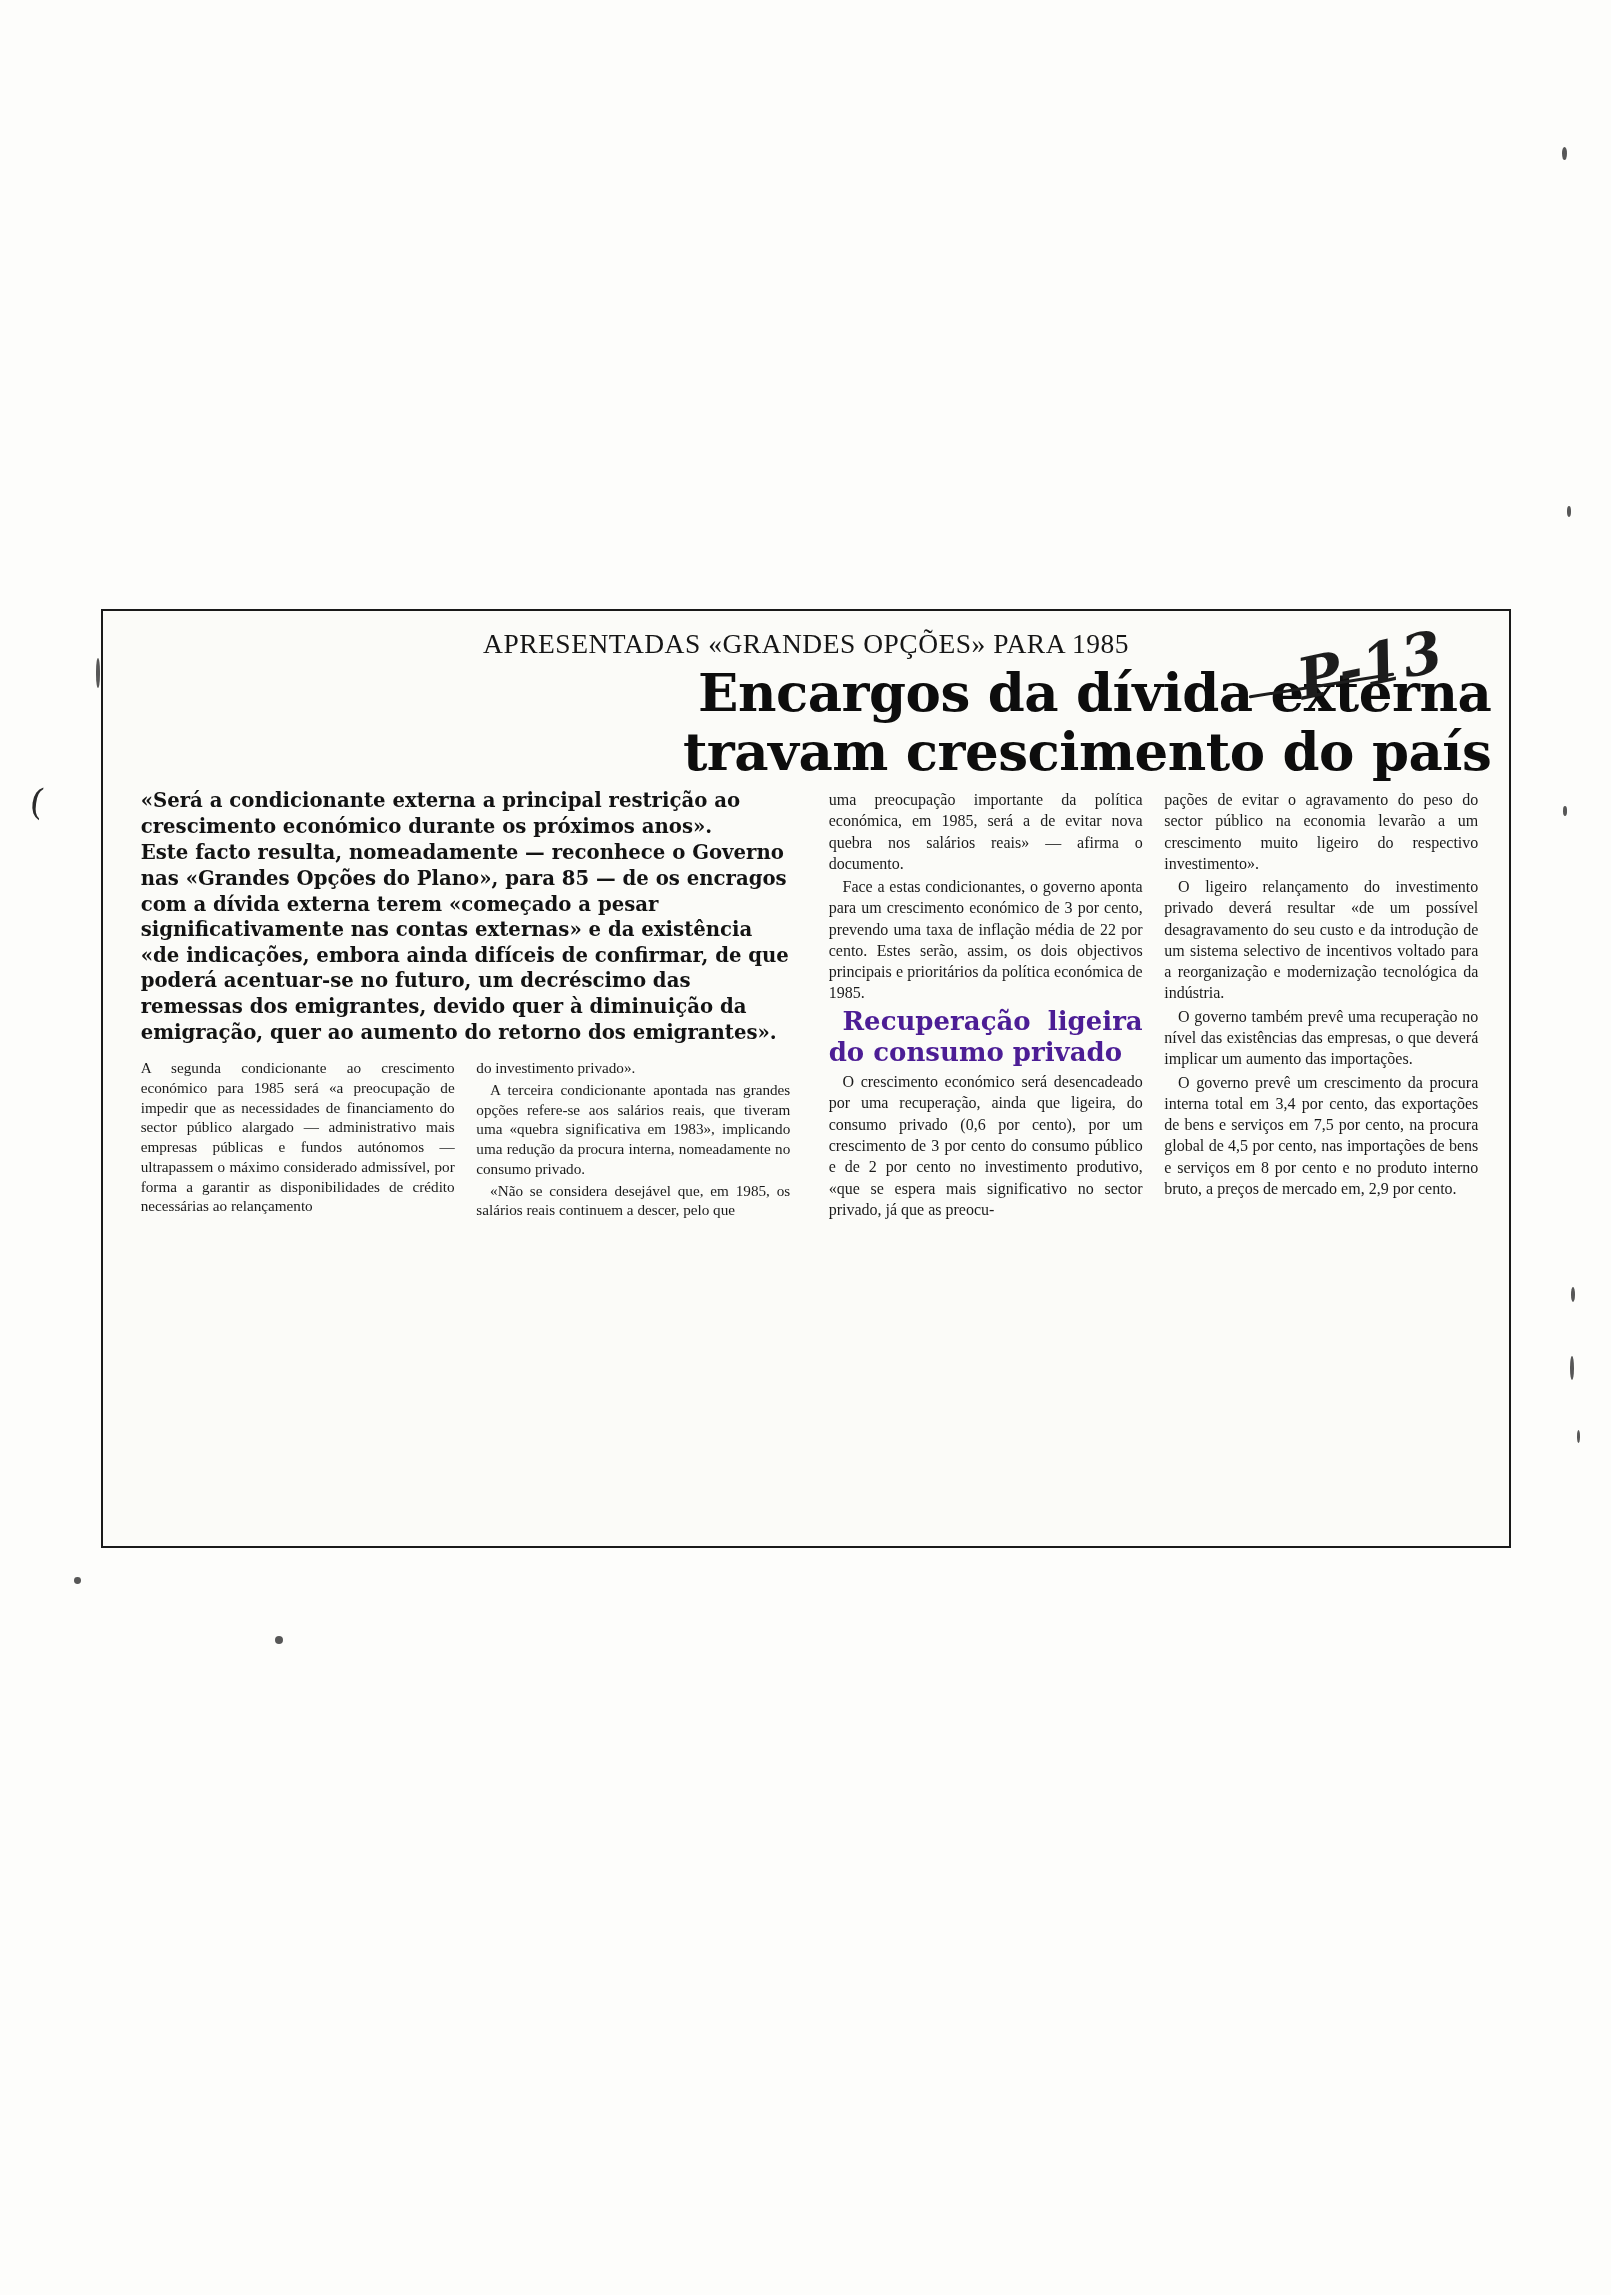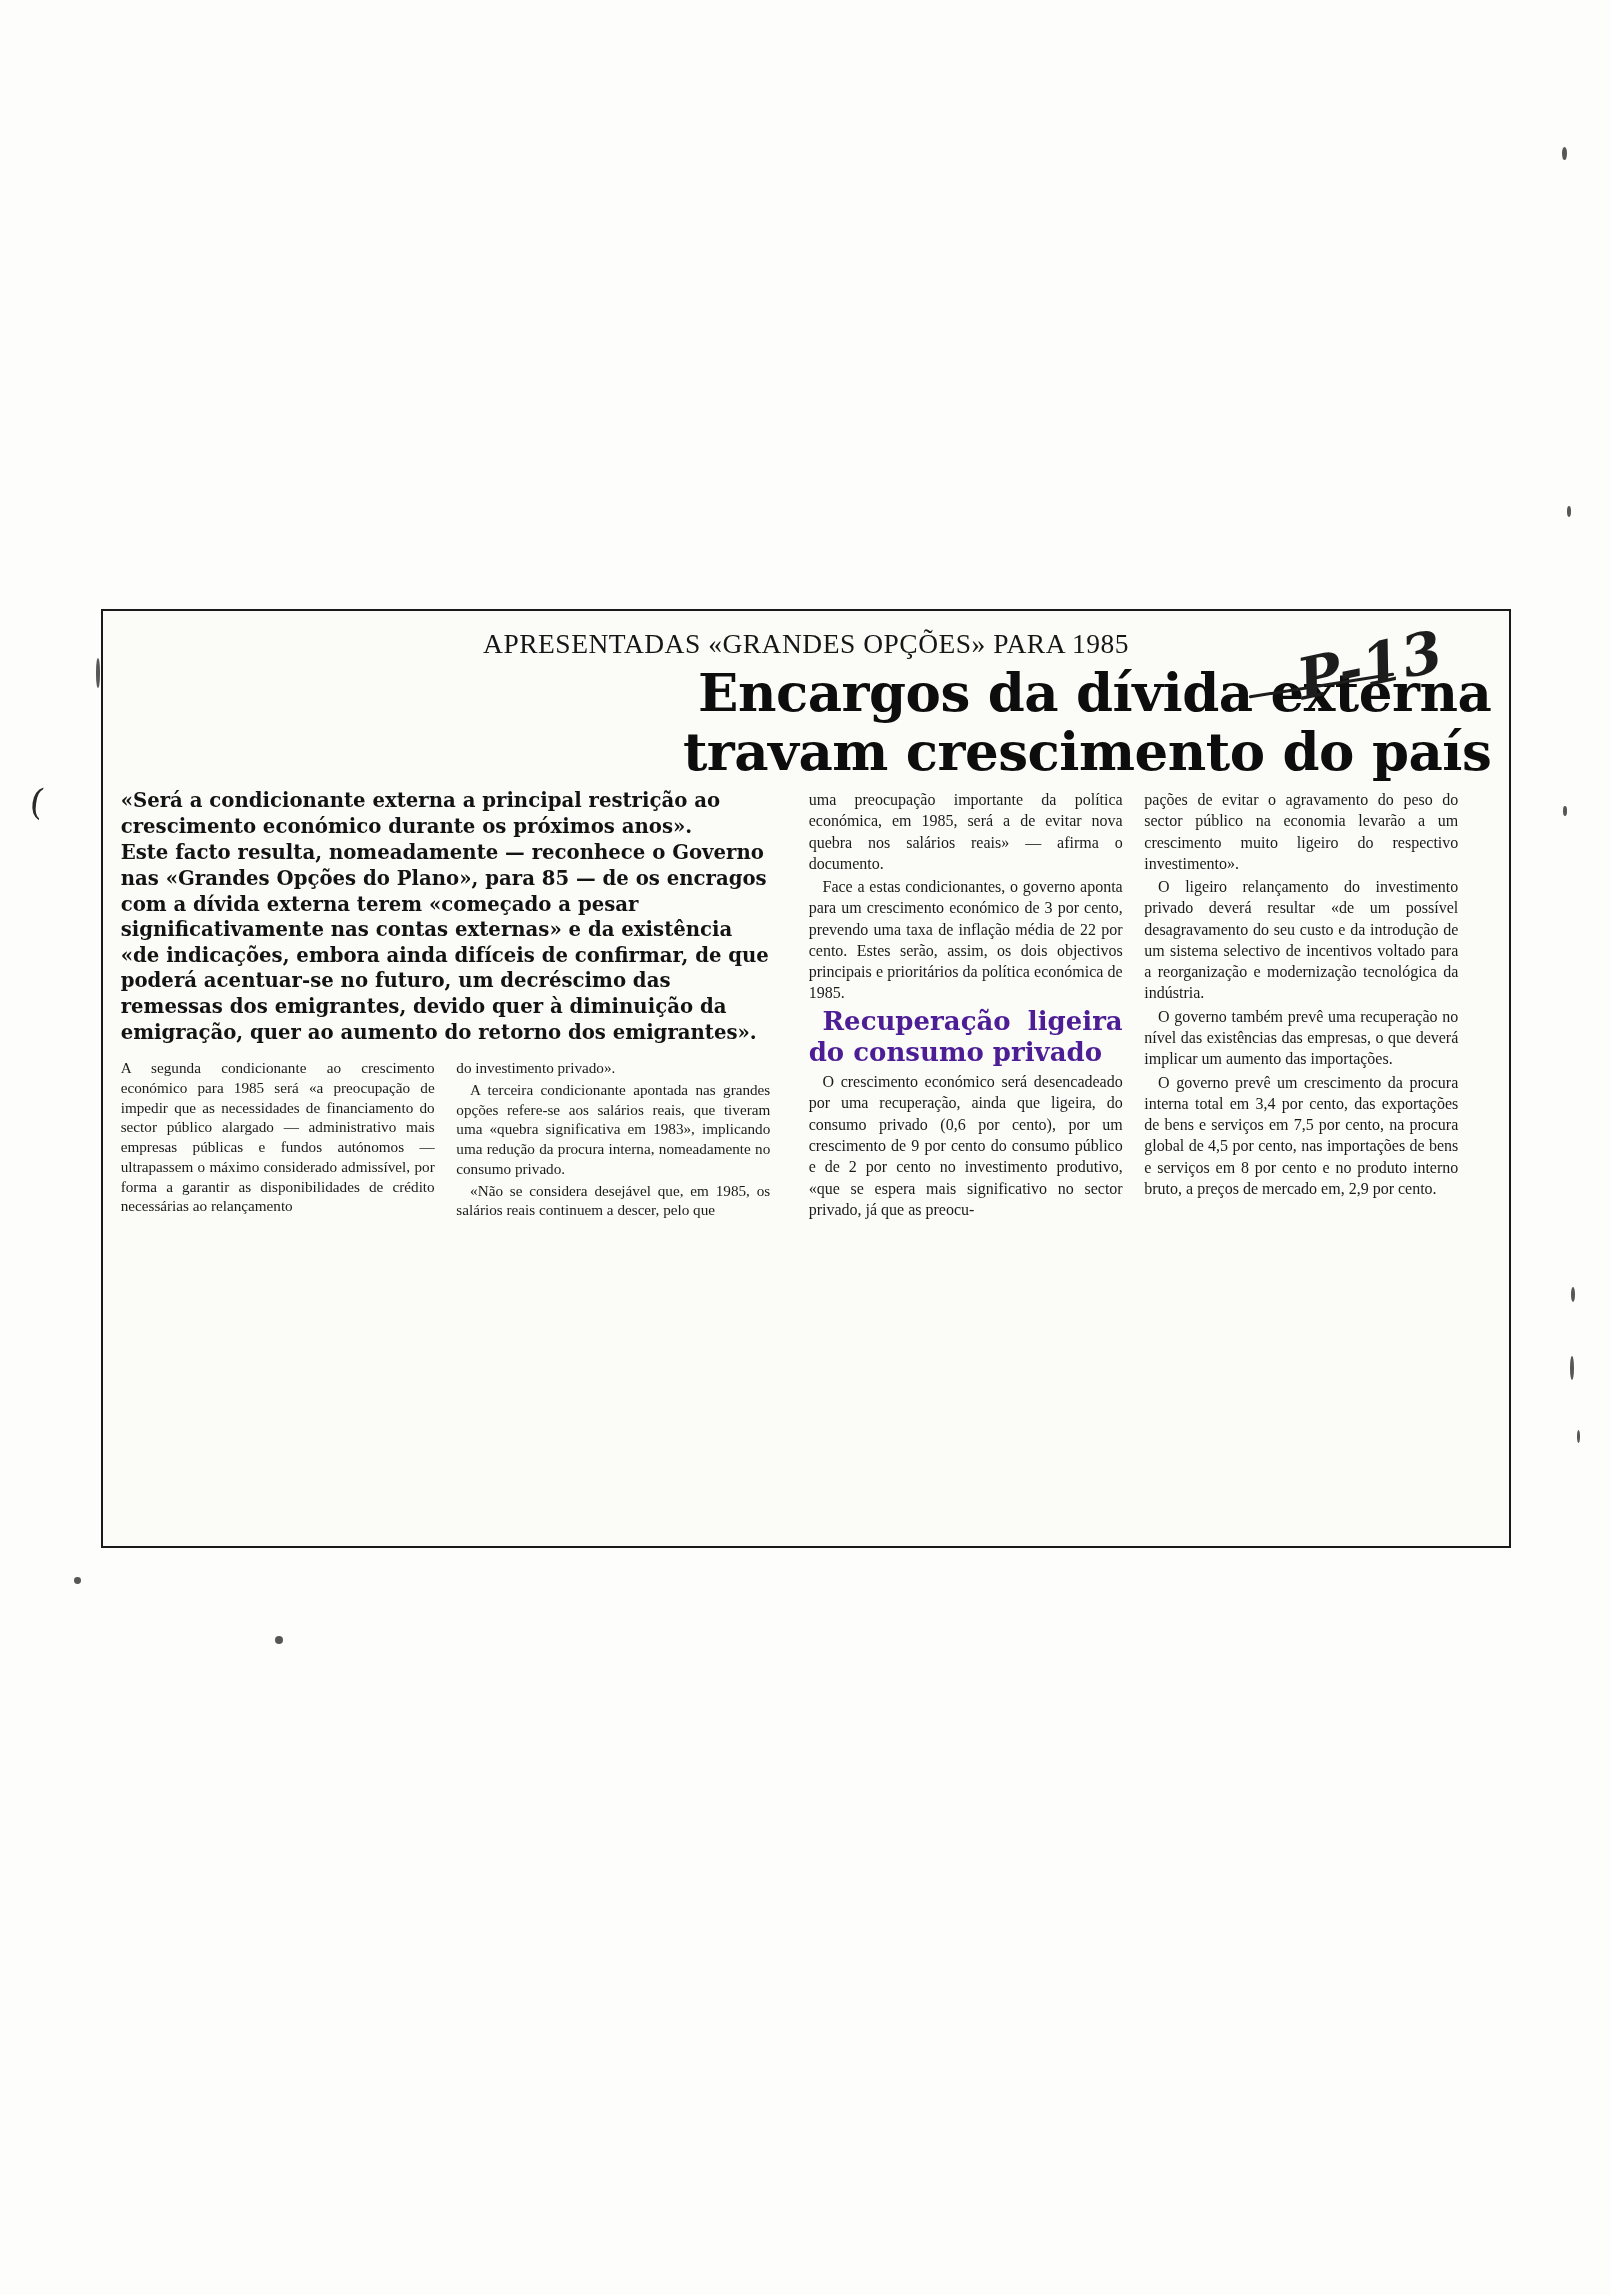--- a/index.html
+++ b/index.html
@@ -109,21 +109,21 @@
     margin: 2px 0 0 0;
   }
   .lead p { margin: 0 0 1px 0; }
 
   
   .upper {
     display: flex;
     gap: 0;
     align-items: flex-start;
   }
-  .upper-left { width: 688px; }
+  .upper-left { width: 688px; margin-left: 20px; }
   .upper-right {
     display: flex;
     gap: 21.6px;
     padding-top: 2.9px;
   }
   .col-narrow {
     width: 314px;
     font-size: 16px;
     line-height: 1.33;
     text-align: justify;
@@ -207,21 +207,21 @@
           <p>«Não se considera desejável que, em 1985, os salários reais continuem a descer, pelo que</p>
         </div>
       </div>
     </div>
 
     <div class="upper-right">
       <div class="col-narrow">
         <p class="noind">uma preocupação importante da política económica, em 1985, será a de evitar nova quebra nos salários reais» — afirma o documento.</p>
         <p>Face a estas condicionantes, o governo aponta para um crescimento económico de 3 por cento, prevendo uma taxa de inflação média de 22 por cento. Estes serão, assim, os dois objectivos principais e prioritários da política económica de 1985.</p>
         <p class="subhead">Recuperação ligeira do consumo privado</p>
-        <p>O crescimento económico será desencadeado por uma recuperação, ainda que ligeira, do consumo privado (0,6 por cento), por um crescimento de 9 por cento do consumo público e de 2 por cento no investimento produtivo, «que se espera mais significativo no sector privado, já que as preocu-</p>
+        <p>O crescimento económico será desencadeado por uma recuperação, ainda que ligeira, do consumo privado (0,6 por cento), por um crescimento de 3 por cento do consumo público e de 2 por cento no investimento produtivo, «que se espera mais significativo no sector privado, já que as preocu-</p>
       </div>
       <div class="col-narrow">
         <p class="noind">pações de evitar o agravamento do peso do sector público na economia levarão a um crescimento muito ligeiro do respectivo investimento».</p>
         <p>O ligeiro relançamento do investimento privado deverá resultar «de um possível desagravamento do seu custo e da introdução de um sistema selectivo de incentivos voltado para a reorganização e modernização tecnológica da indústria.</p>
         <p>O governo também prevê uma recuperação no nível das existências das empresas, o que deverá implicar um aumento das importações.</p>
         <p>O governo prevê um crescimento da procura interna total em 3,4 por cento, das exportações de bens e serviços em 7,5 por cento, na procura global de 4,5 por cento, nas importações de bens e serviços em 8 por cento e no produto interno bruto, a preços de mercado em, 2,9 por cento.</p>
       </div>
     </div>
   </div>
 

